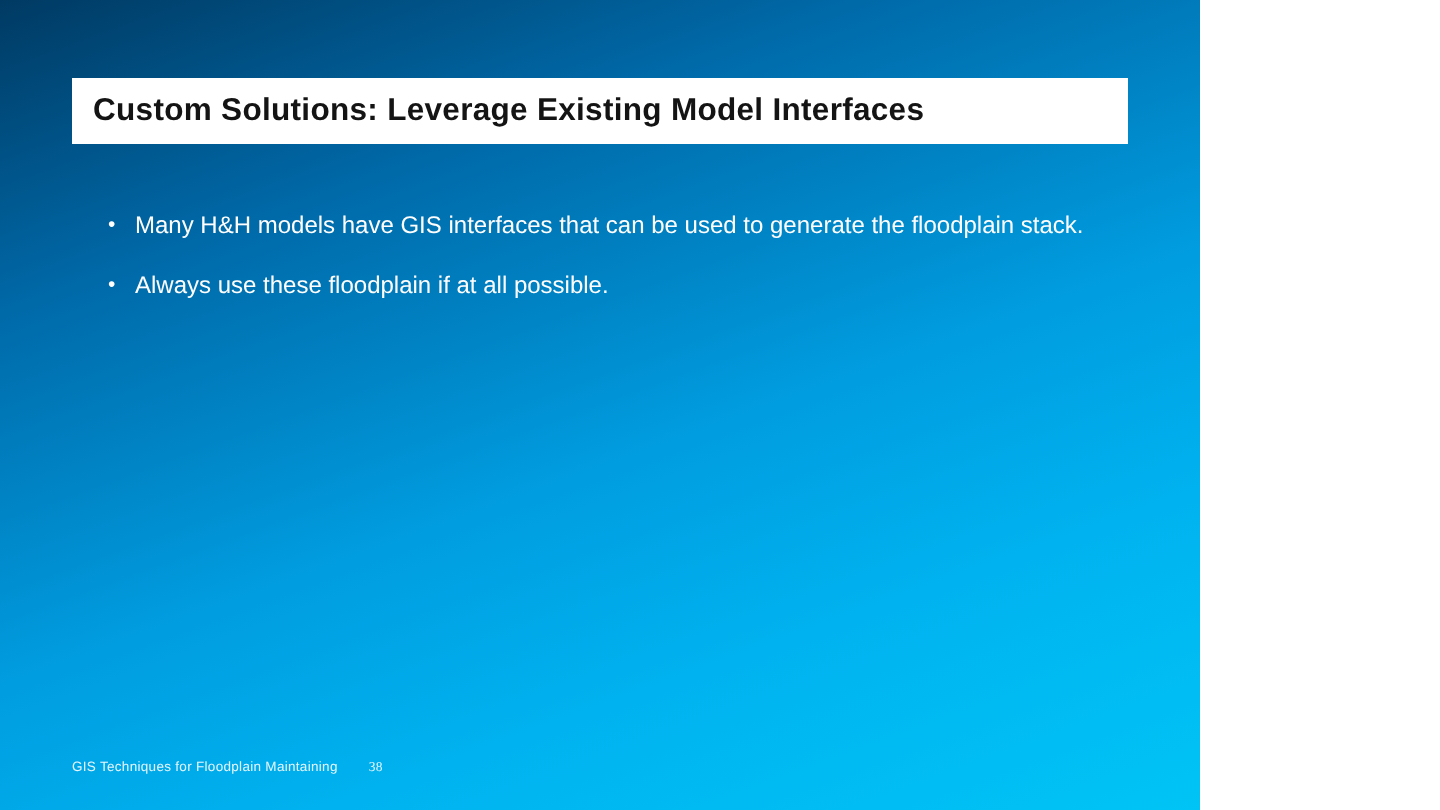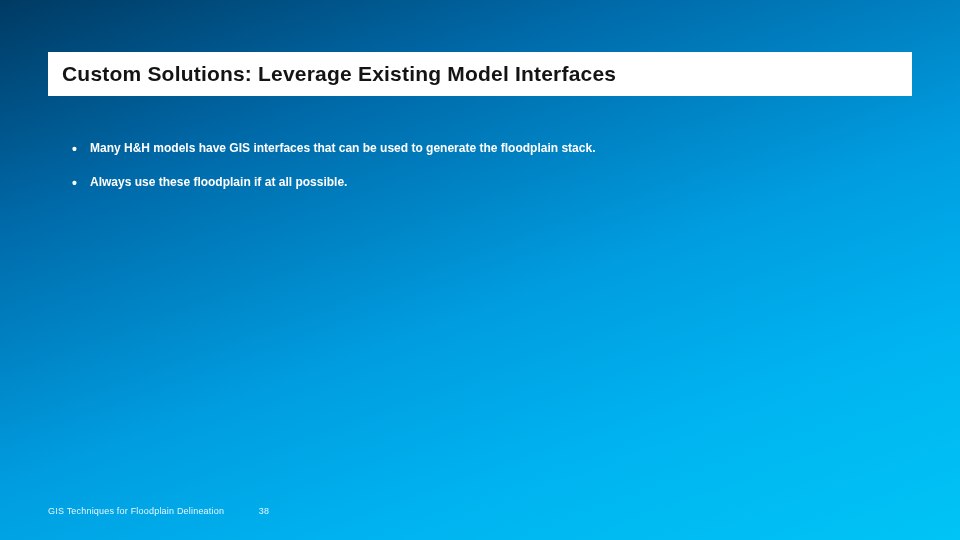--- a/index.html
+++ b/index.html
@@ -5,21 +5,21 @@
   html, body {
     margin: 0;
     padding: 0;
     width: 960px;
     height: 540px;
     overflow: hidden;
     font-family: Arial, Helvetica, sans-serif;
   }
   .slide {
     position: relative;
-    width: 960px;
+    width: 800px;
     height: 540px;
     background: linear-gradient(160deg, #003a63 0%, #0069a8 25%, #009de0 55%, #00b3f0 75%, #00c4f5 100%);
     color: #ffffff;
     box-sizing: border-box;
   }
   .title-box {
     position: absolute;
     top: 52px;
     left: 48px;
     right: 48px;
@@ -38,57 +38,58 @@
   }
   .bullet-list {
     list-style: none;
     padding: 0;
     margin: 0;
   }
   .bullet-item {
     position: relative;
     padding-left: 22px;
     margin-bottom: 18px;
-    font-size: 12px;
-    font-weight: bold;
+    font-size: 16px;
+    font-weight: normal;
     line-height: 1.35;
     color: #ffffff;
   }
   .bullet-item::before {
     content: "•";
     position: absolute;
     left: 4px;
     top: 0;
     font-size: 14px;
     color: #ffffff;
   }
   .footer {
     position: absolute;
     bottom: 24px;
     left: 48px;
     font-size: 9px;
     color: #e6f6ff;
     letter-spacing: 0.2px;
   }
   .footer .page-num {
-    margin-left: 32px;
+    margin-left: 18px;
+    font-family: Liberation Serif, serif;
   }
 </style>
 </head>
 <body>
 
 <div class="slide">
 
   <div class="title-box">Custom Solutions: Leverage Existing Model Interfaces</div>
 
   <div class="content">
     <ul class="bullet-list">
       <li class="bullet-item">Many H&amp;H models have GIS interfaces that can be used to generate the floodplain stack.</li>
       <li class="bullet-item">Always use these floodplain if at all possible.</li>
     </ul>
   </div>
 
   <div class="footer">
-    <span>GIS Techniques for Floodplain Delineation</span>
+    <span>GIS Techniques for Floodplain Maintaining</span>
     <span class="page-num">38</span>
   </div>
 
 </div>
 
 </body></html>

